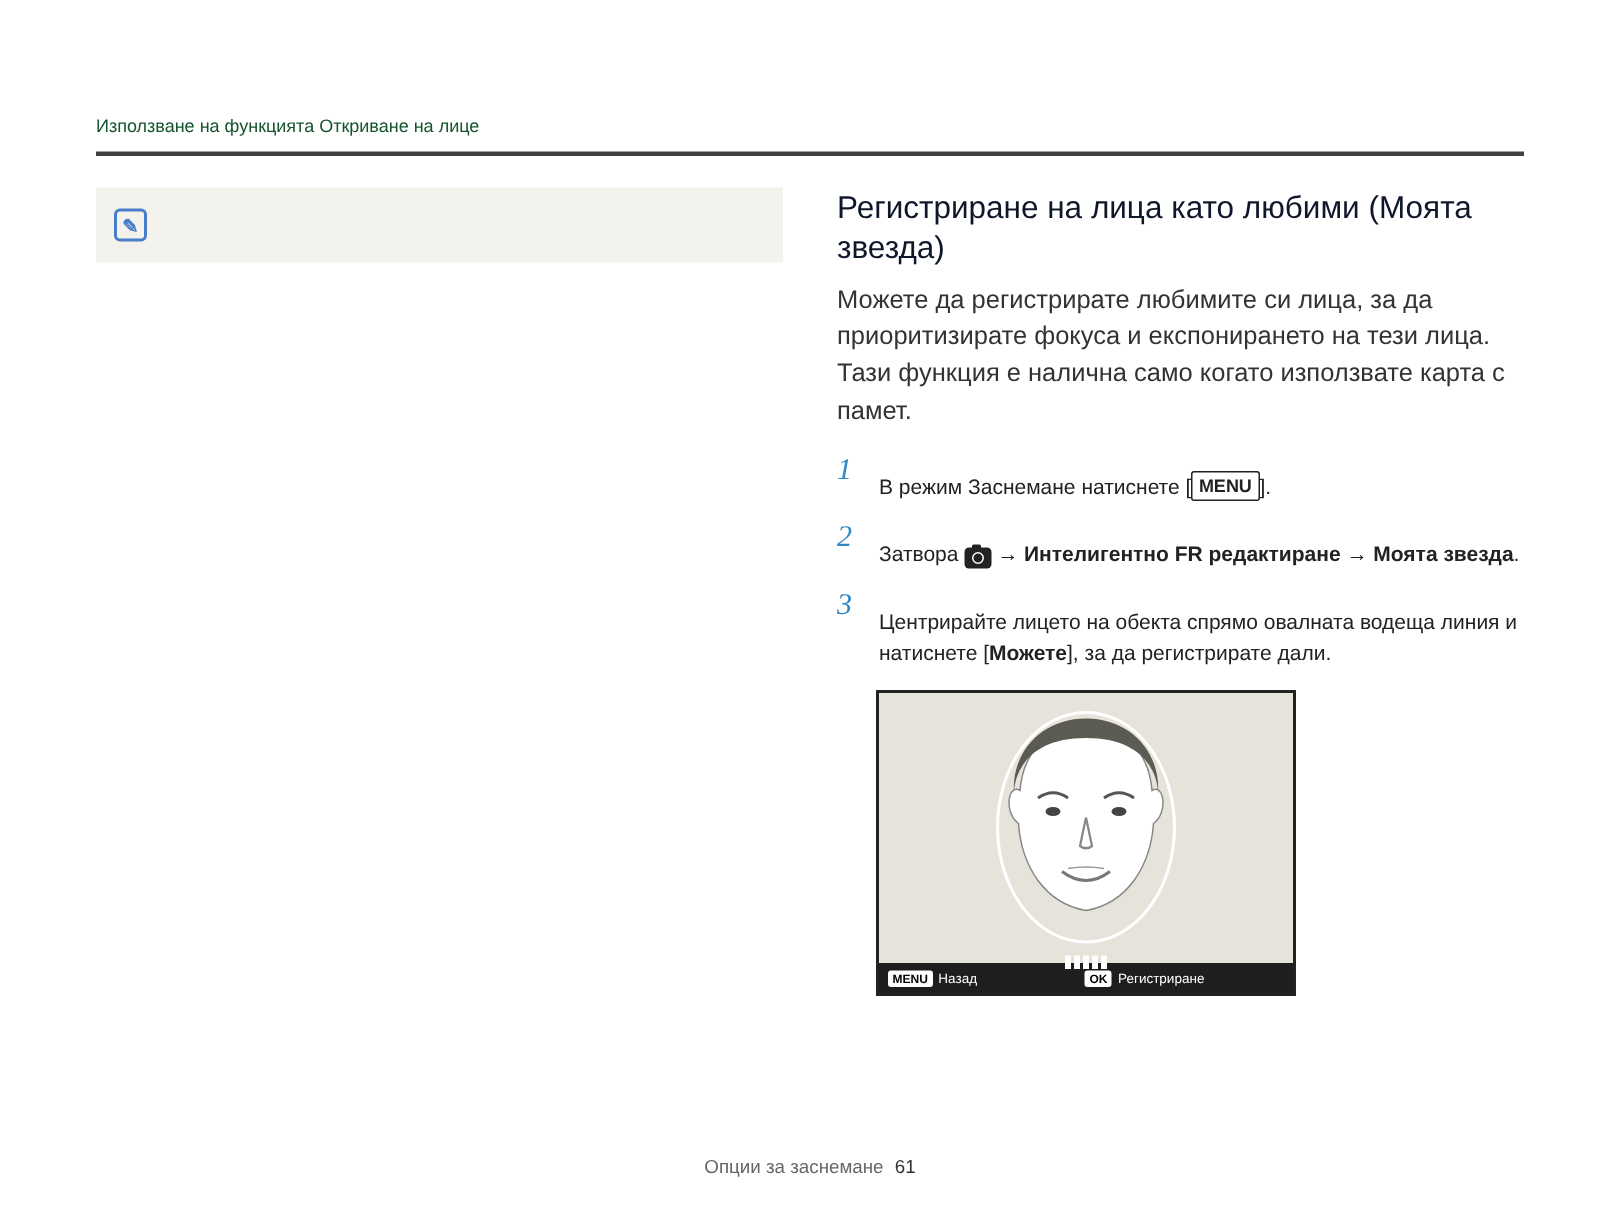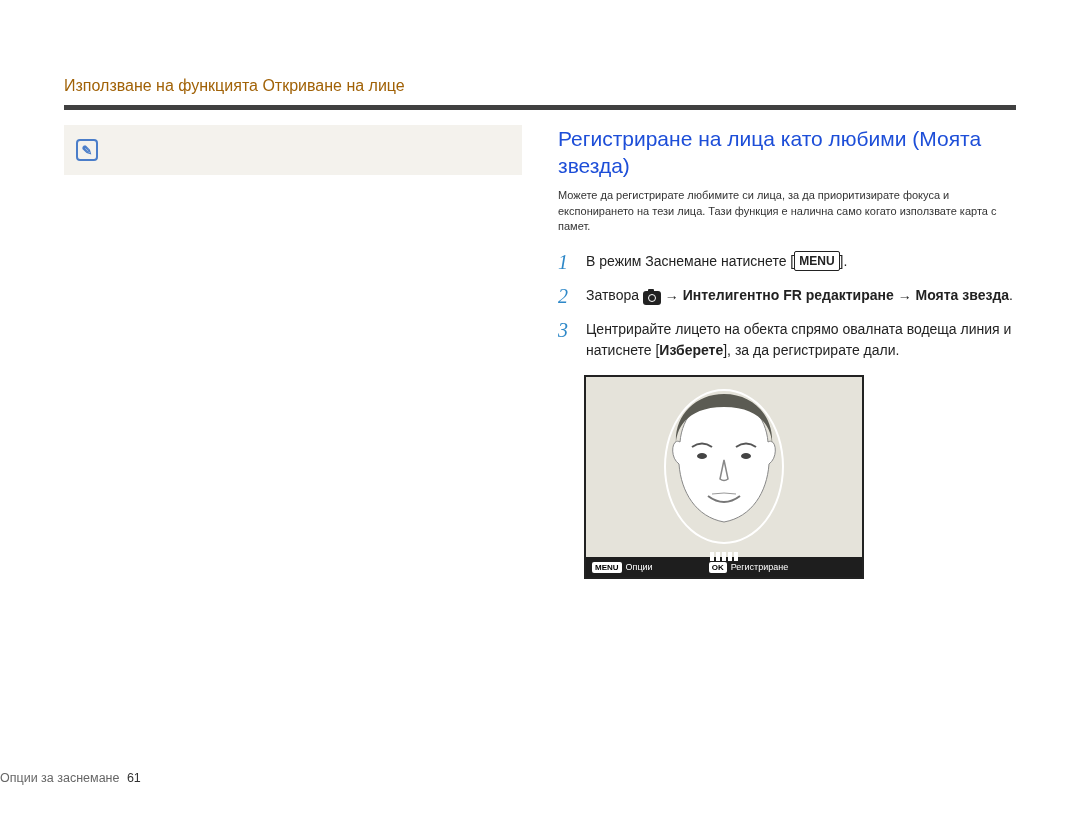--- a/index.html
+++ b/index.html
@@ -9,24 +9,24 @@
     background: #fff;
     font-family: Arial, Helvetica, sans-serif;
     color: #333;
     position: relative;
   }
   .page-header {
     position: absolute;
     top: 77px;
     left: 64px;
     right: 64px;
-    font-size: 16px;
-    color: #a16207;
+    font-size: 12px;
+    color: #14532d;
     padding-bottom: 10px;
-    border-bottom: 5px solid #404040;
+    border-bottom: 3px solid #404040;
   }
   .content {
     position: absolute;
     top: 125px;
     left: 64px;
     right: 64px;
     display: flex;
     gap: 36px;
   }
   .col {
@@ -57,49 +57,49 @@
     list-style: none;
     font-size: 12px;
     line-height: 1.5;
     color: #333;
   }
   .note-list li { position: relative; padding-left: 10px; margin-bottom: 3px; }
   .note-list li::before { content: "•"; position: absolute; left: 0; }
 
   
   .section-title {
-    color: #1d4ed8;
+    color: #0f172a;
     font-size: 21px;
     font-weight: 400;
     line-height: 1.3;
     margin-bottom: 8px;
   }
   .intro {
-    font-size: 11px;
+    font-size: 17px;
     line-height: 1.45;
     margin-bottom: 16px;
     color: #333;
   }
   .steps { list-style: none; }
   .step {
     display: flex;
     gap: 14px;
     margin-bottom: 12px;
     font-size: 14px;
     line-height: 1.5;
   }
   .step-num {
     font-family: Georgia, "Times New Roman", serif;
     font-style: italic;
     font-size: 20px;
     color: #2e88c8;
     min-width: 14px;
     line-height: 1.1;
   }
-  .step-body { flex: 1; color: #222; }
+  .step-body { flex: 1; color: #222; margin-top: 12px; }
   .step-body strong { font-weight: bold; }
   .menu-key {
     display: inline-block;
     border: 1px solid #222;
     padding: 0 4px;
     font-family: Arial, sans-serif;
     font-weight: bold;
     font-size: 12px;
     border-radius: 2px;
     vertical-align: 1px;
@@ -167,38 +167,39 @@
   }
   .camera-bar .key-chip {
     background: #fff;
     color: #000;
     font-weight: bold;
     padding: 1px 3px;
     border-radius: 2px;
     font-size: 8px;
   }
   .bar-segment { display: inline-flex; align-items: center; gap: 4px; }
-  .bar-segment + .bar-segment { margin-left: 50px; }
+  .bar-segment + .bar-segment { margin-left: 66px; }
   .meter {
     position: absolute;
     top: -5px;
     left: 50%;
     transform: translateX(-50%);
     display: flex;
     gap: 2px;
   }
   .meter span {
     width: 4px; height: 9px;
     background: #fff;
   }
 
   .footer {
     position: absolute;
     bottom: 30px;
     left: 0; right: 0;
+    text-align: center;
     font-size: 12.5px;
     color: #666;
   }
   .footer .pg { color: #333; margin-left: 4px; }
 </style>
 </head>
 <body>
 
 <div class="page-header">
   <span>Използване на функцията Откриване на лице</span>
@@ -229,21 +230,21 @@
       </li>
       <li class="step">
         <span class="step-num">2</span>
         <span class="step-body">
           <span>Затвора </span><span class="cam-icon"></span><span> → </span><strong>Интелигентно FR редактиране</strong><span> → </span><strong>Моята звезда</strong><span>.</span>
         </span>
       </li>
       <li class="step">
         <span class="step-num">3</span>
         <span class="step-body">
-          <span>Центрирайте лицето на обекта спрямо овалната водеща линия и натиснете [</span><strong>Изберете</strong><span>], за да регистрирате дали.</span>
+          <span>Центрирайте лицето на обекта спрямо овалната водеща линия и натиснете [</span><strong>Можете</strong><span>], за да регистрирате дали.</span>
         </span>
       </li>
     </ol>
 
     <div class="camera-box">
       <div class="camera-scene">
         <svg class="face-svg" viewBox="0 0 140 170">
           <path d="M70 15 C95 15 112 35 114 60 C122 55 125 75 115 82 C113 110 98 135 70 140 C42 135 27 110 25 82 C15 75 18 55 26 60 C28 35 45 15 70 15 Z" fill="#ffffff" stroke="#888" stroke-width="1"></path>
           <path d="M70 12 C100 12 120 35 118 62 C118 50 110 25 70 25 C30 25 22 50 22 62 C20 35 40 12 70 12 Z" fill="#5b5b53"></path>
           <path d="M38 65 Q48 58 58 65" fill="none" stroke="#555" stroke-width="2"></path>
@@ -259,21 +260,21 @@
       <div class="camera-bar">
         <div class="meter">
           <span></span>
             <span></span>
             <span></span>
             <span></span>
             <span></span>
         </div>
         <span class="bar-segment">
           <span class="key-chip">MENU</span>
-          <span>Опции</span>
+          <span>Назад</span>
         </span>
         <span class="bar-segment">
           <span class="key-chip">OK</span>
           <span>Регистриране</span>
         </span>
       </div>
     </div>
 
   </div>
 </div>

